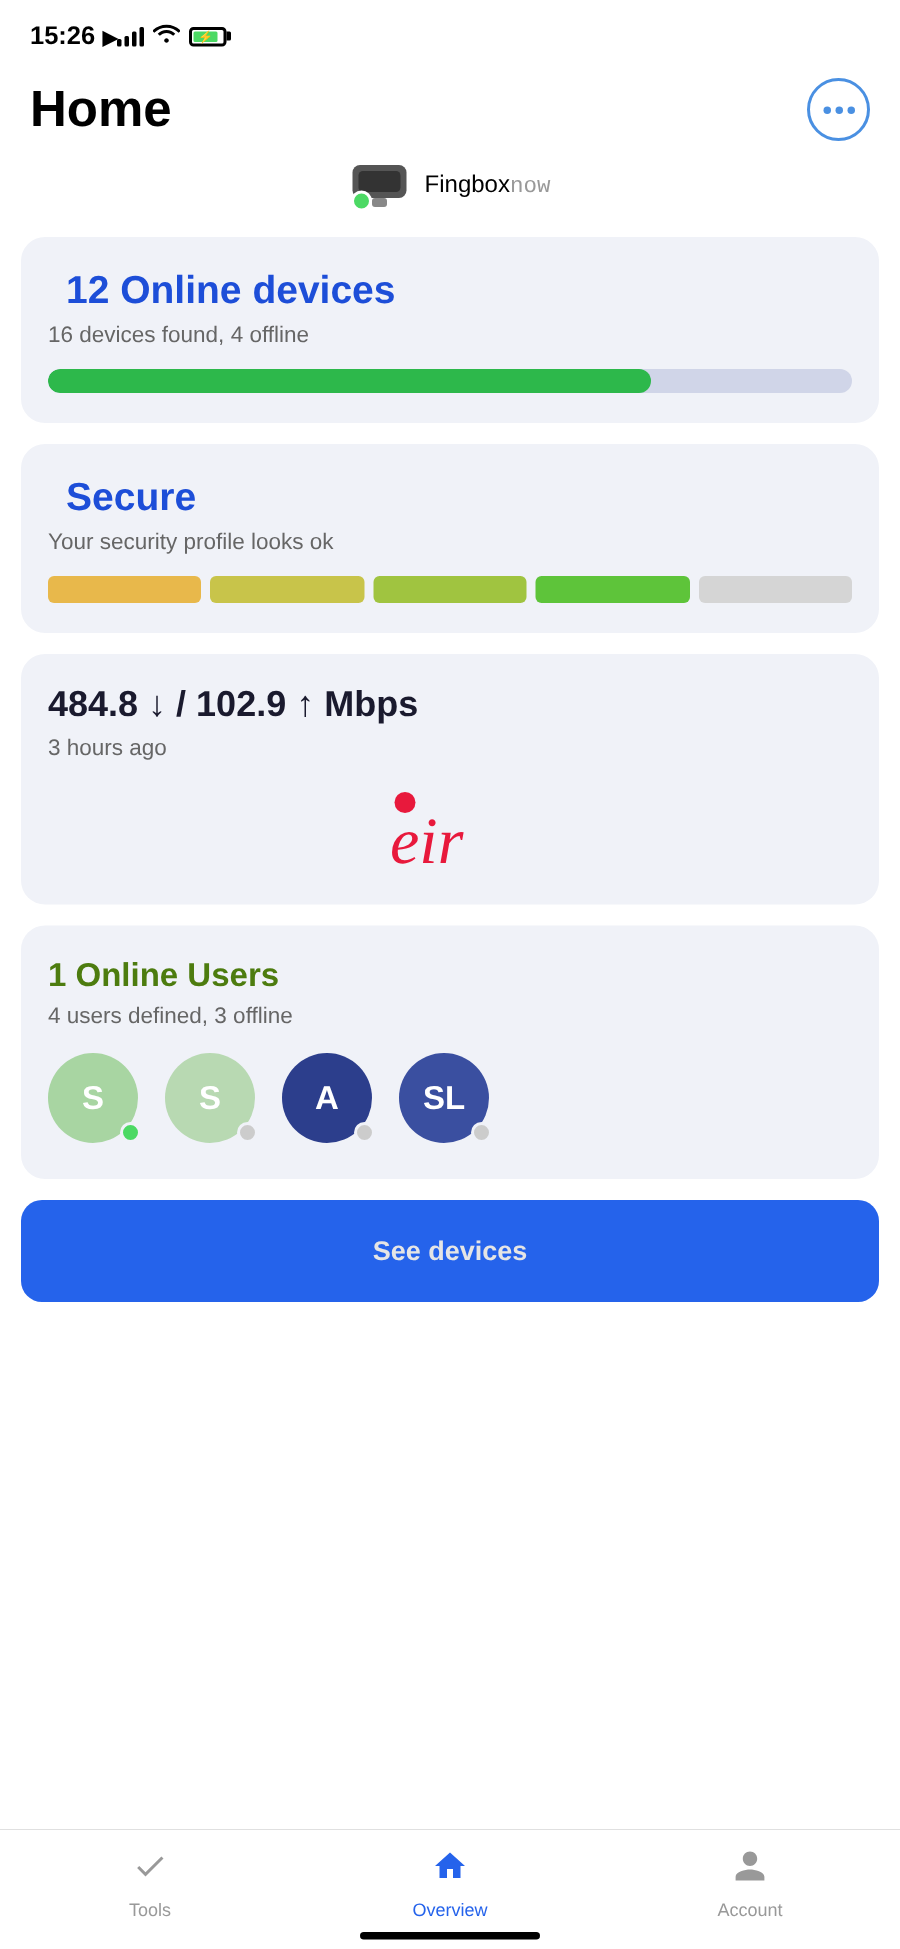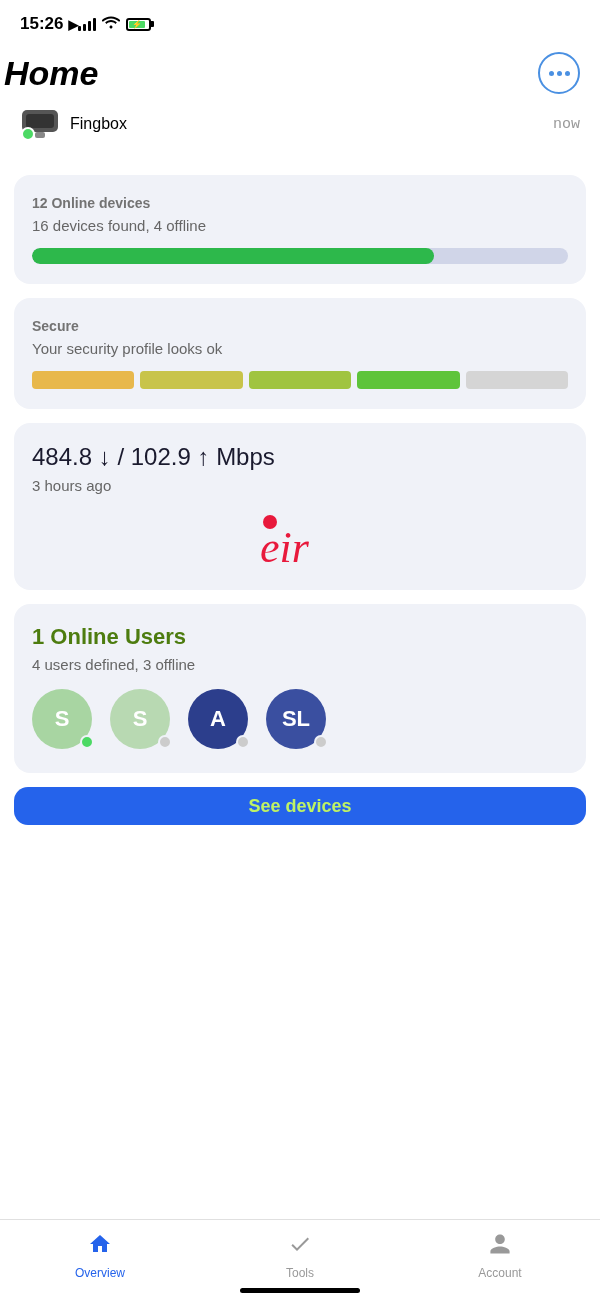--- a/index.html
+++ b/index.html
@@ -85,22 +85,21 @@
       font-size: 8px;
       color: #000;
       font-weight: bold;
     }
 
     
     .header {
       display: flex;
       justify-content: space-between;
       align-items: center;
-      padding: 8px 20px 0 4px;
-      font-style: italic;
+      padding: 8px 20px 0 20px;
     }
     .header-title {
       font-size: 34px;
       font-weight: 700;
       color: #000;
     }
     .more-button {
       width: 42px;
       height: 42px;
       border-radius: 50%;
@@ -119,22 +118,22 @@
       width: 5px;
       height: 5px;
       border-radius: 50%;
       background: #4a90e2;
     }
 
     
     .fingbox-row {
       display: flex;
       align-items: center;
-      justify-content: space-between;
-      padding: 10px 20px 31px 20px;
+      justify-content: center;
+      padding: 10px 20px 14px 20px;
     }
     .fingbox-left {
       display: flex;
       align-items: center;
       gap: 10px;
     }
     .fingbox-icon {
       position: relative;
       width: 40px;
       height: 40px;
@@ -152,24 +151,25 @@
 
     
     .card {
       margin: 0 14px 14px 14px;
       background: #f0f2f8;
       border-radius: 16px;
       padding: 20px 18px;
     }
 
     .card-title {
-      font-size: 14px;
+      font-size: 26px;
       font-weight: 700;
-      color: #737373;
+      color: #1d4ed8;
       margin-bottom: 6px;
+      margin-left: 12px;
     }
     .card-subtitle {
       font-size: 15px;
       color: #666;
       margin-bottom: 14px;
     }
 
     
     .progress-bar-container {
       height: 16px;
@@ -191,21 +191,21 @@
     }
     .security-block {
       flex: 1;
       height: 18px;
       border-radius: 4px;
     }
 
     
     .speed-title {
       font-size: 24px;
-      font-weight: 400;
+      font-weight: 700;
       color: #1a1a2e;
       margin-bottom: 6px;
     }
     .speed-subtitle {
       font-size: 15px;
       color: #666;
       margin-bottom: 16px;
     }
     .isp-logo {
       display: flex;
@@ -258,25 +258,25 @@
       bottom: 4px;
       right: 2px;
     }
     .avatar-status.online { background: #4cd964; }
     .avatar-status.offline { background: #ccc; }
 
     
     .see-devices-btn {
       margin: 6px 14px 14px 14px;
       background: #2563eb;
-      color: #bef264;
+      color: #e5e5e5;
       border: none;
       border-radius: 14px;
       width: calc(100% - 28px);
-      height: 38px;
+      height: 68px;
       font-size: 18px;
       font-weight: 600;
       cursor: pointer;
       display: flex;
       align-items: center;
       justify-content: center;
     }
 
     
     .bottom-nav {
@@ -452,41 +452,41 @@
   </div>
 
   <button class="see-devices-btn">
     <span>See devices</span>
   </button>
 
 </div>
 
 <nav class="bottom-nav">
 
+  <div class="nav-item">
+    <span class="nav-icon">
+      <svg width="24" height="24" viewBox="0 0 24 24" fill="#999">
+        <path d="M9 16.17L4.83 12l-1.42 1.41L9 19 21 7l-1.41-1.41z"></path>
+      </svg>
+    </span>
+    <span class="nav-label">Tools</span>
+  </div>
+
   <div class="nav-item active">
     <span class="nav-icon">
       <svg width="24" height="24" viewBox="0 0 24 24" fill="#2563eb">
         <path d="M10 20v-6h4v6h5v-8h3L12 3 2 12h3v8z"></path>
       </svg>
     </span>
     <span class="nav-label">Overview</span>
   </div>
 
   <div class="nav-item">
     <span class="nav-icon">
       <svg width="24" height="24" viewBox="0 0 24 24" fill="#999">
-        <path d="M9 16.17L4.83 12l-1.42 1.41L9 19 21 7l-1.41-1.41z"></path>
-      </svg>
-    </span>
-    <span class="nav-label">Tools</span>
-  </div>
-
-  <div class="nav-item">
-    <span class="nav-icon">
-      <svg width="24" height="24" viewBox="0 0 24 24" fill="#999">
         <path d="M12 12c2.7 0 4.8-2.1 4.8-4.8S14.7 2.4 12 2.4 7.2 4.5 7.2 7.2 9.3 12 12 12zm0 2.4c-3.2 0-9.6 1.6-9.6 4.8v2.4h19.2v-2.4c0-3.2-6.4-4.8-9.6-4.8z"></path>
       </svg>
     </span>
     <span class="nav-label">Account</span>
   </div>
 
 </nav>
 
 <div class="home-indicator"></div>
 

